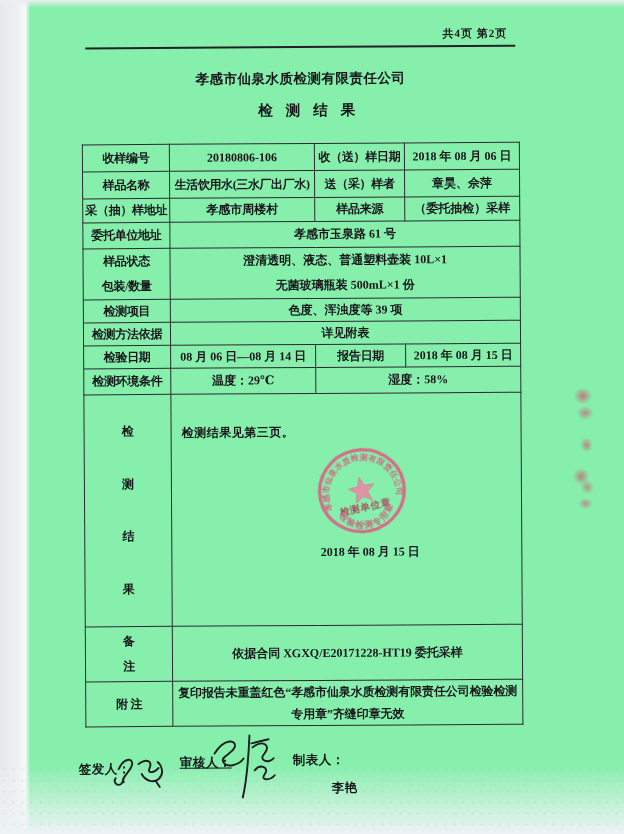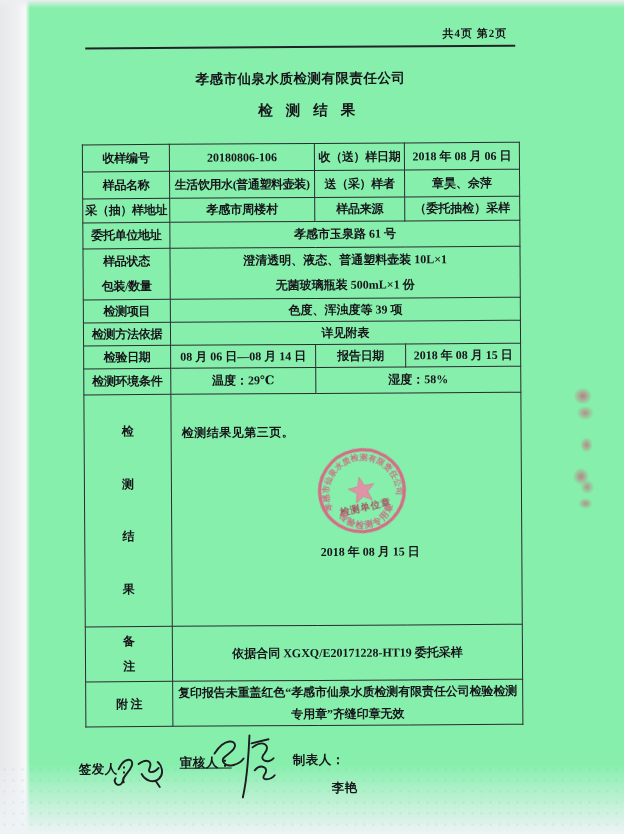--- a/index.html
+++ b/index.html
@@ -119,21 +119,21 @@
       </colgroup>
       <tbody>
           <tr class="h27">
         <td class="lbl">收样编号</td>
         <td class="val">20180806-106</td>
         <td class="lbl">收（送）样日期</td>
         <td class="val">2018 年 08 月 06 日</td>
       </tr>
       <tr class="h27b">
         <td class="lbl">样品名称</td>
-        <td class="val tight">生活饮用水(普通塑料壶装)</td>
+        <td class="val tight">生活饮用水(三水厂出厂水)</td>
         <td class="lbl">送（采）样者</td>
         <td class="val">章昊、佘萍</td>
       </tr>
       <tr class="h24">
         <td class="lbl">采（抽）样地址</td>
         <td class="val">孝感市周楼村</td>
         <td class="lbl">样品来源</td>
         <td class="val">（委托抽检）采样</td>
       </tr>
       <tr class="h26">

